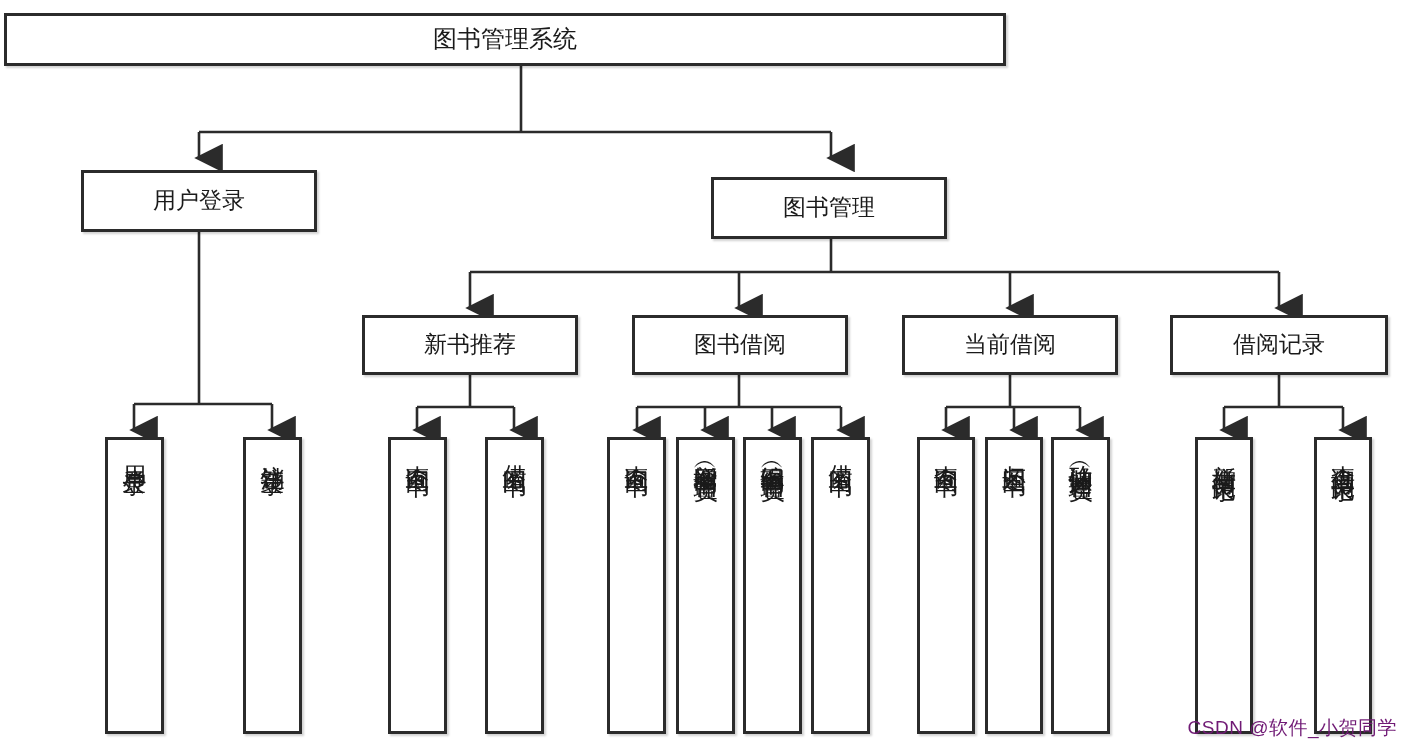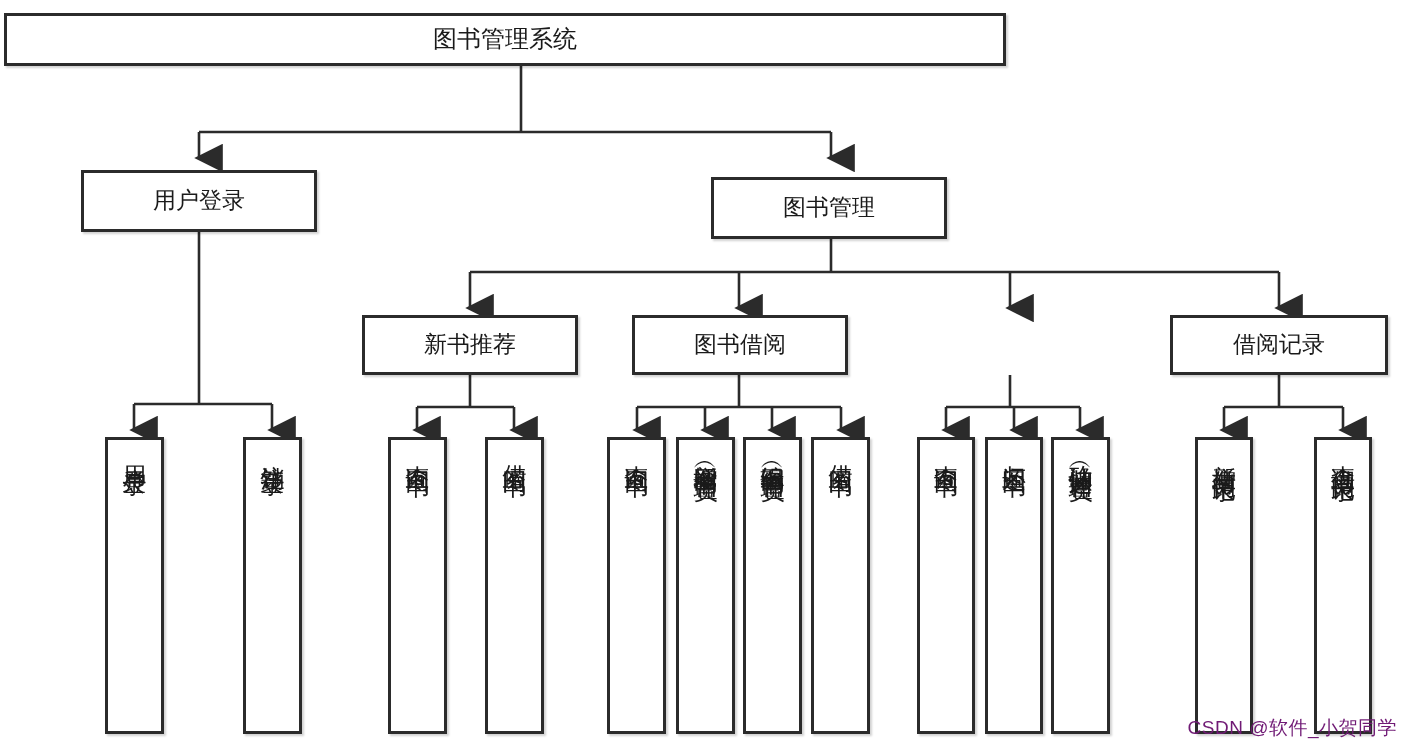--- a/index.html
+++ b/index.html
@@ -136,20 +136,23 @@
   <div class="node horiz" style="left:711px; top:170px; width:236px; height:62px;margin-top:7px;">
     <span class="label">图书管理</span>
   </div>
 
   <div class="node horiz" style="left:362px; top:315px; width:216px; height:60px;">
     <span class="label">新书推荐</span>
   </div>
   <div class="node horiz" style="left:632px; top:315px; width:216px; height:60px;">
     <span class="label">图书借阅</span>
   </div>
+  <div class="node horiz" style="left:902px; top:315px; width:216px; height:60px;">
+    <span class="label">当前借阅</span>
+  </div>
   <div class="node horiz" style="left:1170px; top:315px; width:218px; height:60px;text-align:right;">
     <span class="label">借阅记录</span>
   </div>
 
   <div class="node vert" style="left:105px; top:437px; width:59px; height:297px;">
     <span class="label">用户登录</span>
   </div>
   <div class="node vert" style="left:243px; top:437px; width:59px; height:297px;">
     <span class="label">注销登录</span>
   </div>

